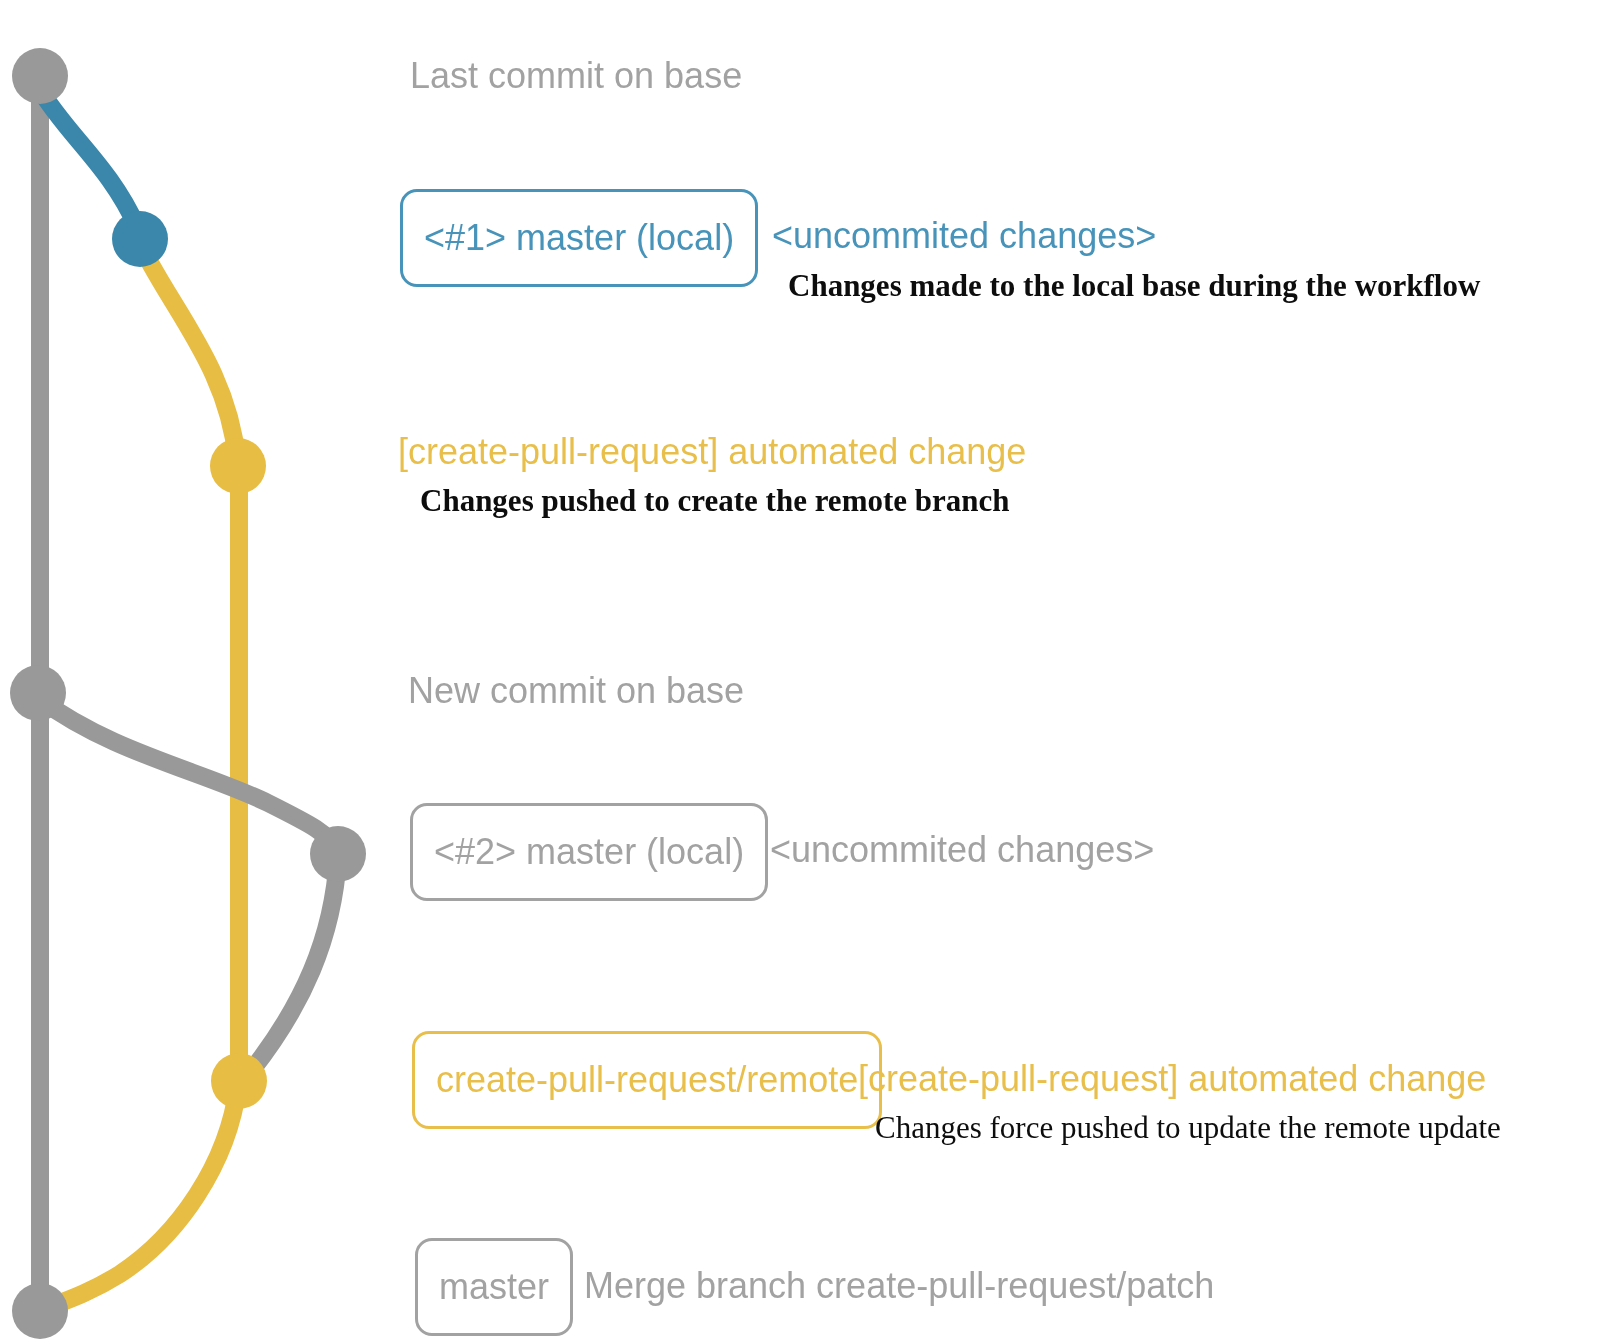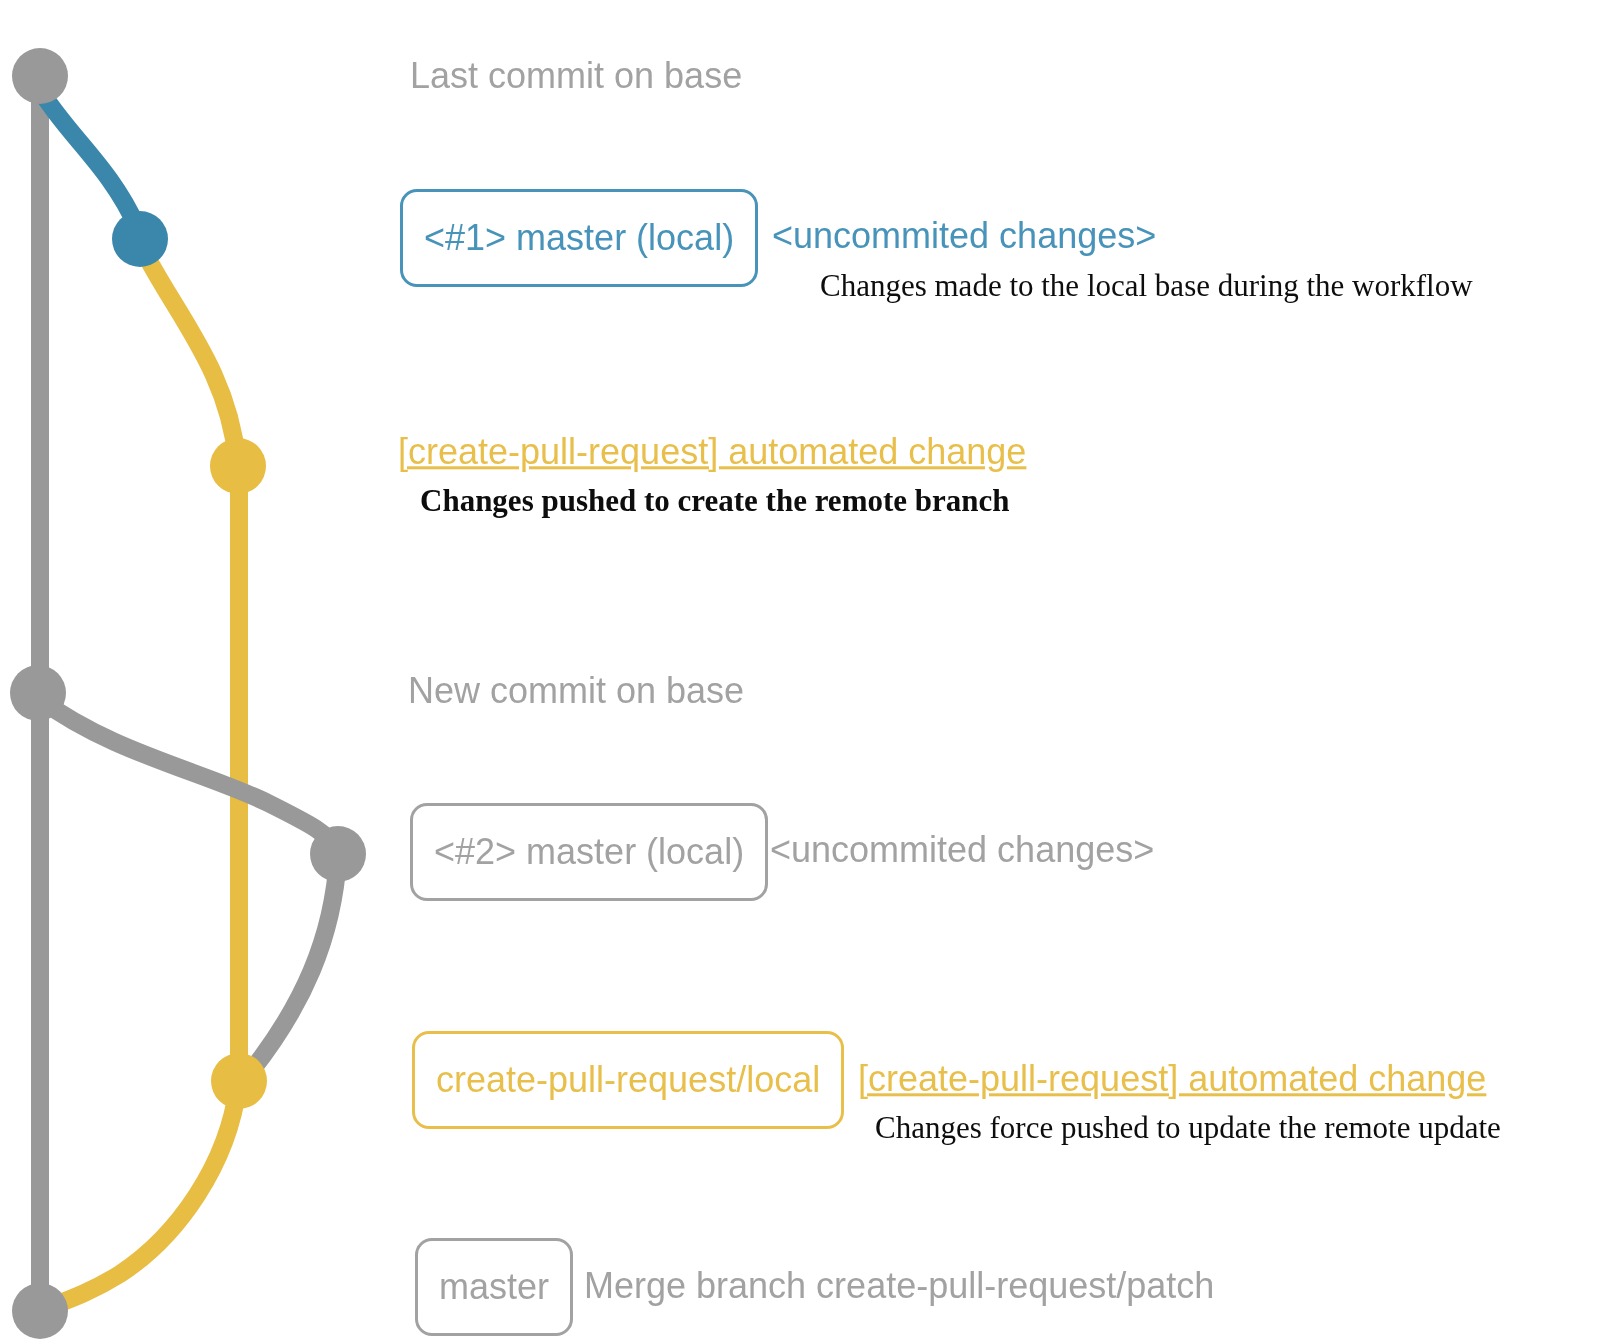--- a/index.html
+++ b/index.html
@@ -17,21 +17,21 @@
   .stroke-yellow{stroke:var(--yellow); fill:none; stroke-width:18; stroke-linecap:round;}
   .fill-gray{fill:var(--graph-gray);}
   .fill-blue{fill:var(--blue);}
   .fill-yellow{fill:var(--yellow);}
   .lbl{
     position:absolute; white-space:nowrap; transform:translateY(-50%);
     font-size:36px; line-height:1.15;
   }
   .lbl-gray{color:var(--ui-gray);}
   .lbl-blue{color:var(--blue-text);}
-  .lbl-yellow{color:var(--yellow-text);text-decoration:underline;}
+  .lbl-yellow{color:var(--yellow-text);}
   .desc{
     position:absolute; white-space:nowrap; transform:translateY(-50%);
     font-family:"Liberation Serif","DejaVu Serif",serif;
     font-size:31px; color:var(--ink); line-height:1.1;
   }
   .refbox{
     position:absolute; transform:translateY(-50%);
     display:inline-flex; align-items:center; justify-content:center;
     padding:25px 21px; border:3px solid; border-radius:17px;
     font-size:36px; white-space:nowrap; background:var(--bg);
@@ -63,30 +63,30 @@
     <circle class="fill-gray" cx="40" cy="1287" r="28"></circle>
     <circle class="fill-blue" cx="140" cy="215" r="28"></circle>
     <circle class="fill-yellow" cx="238" cy="442" r="28"></circle>
     <circle class="fill-yellow" cx="239" cy="1057" r="28"></circle>
   </svg>
 
   <div class="lbl lbl-gray" style="left:410px; top:52px;">Last commit on base</div>
 
   <div class="refbox refbox-blue" style="left:400px; top:214px;">&lt;#1&gt; master (local)</div>
   <div class="lbl lbl-blue" style="left:772px; top:212px;">&lt;uncommited changes&gt;</div>
-  <div class="desc" style="left:820px; top:262px;">Changes made to the local base during the workflow</div>
+  <div class="desc" style="left:788px; top:262px;font-weight:bold;">Changes made to the local base during the workflow</div>
 
   <div class="lbl lbl-yellow" style="left:398px; top:428px;">[create-pull-request] automated change</div>
   <div class="desc" style="left:420px; top:477px;font-weight:bold;">Changes pushed to create the remote branch</div>
 
   <div class="lbl lbl-gray" style="left:408px; top:667px;">New commit on base</div>
 
   <div class="refbox refbox-gray" style="left:410px; top:828px;">&lt;#2&gt; master (local)</div>
   <div class="lbl lbl-gray" style="left:770px; top:826px;">&lt;uncommited changes&gt;</div>
 
-  <div class="refbox refbox-yellow" style="left:412px; top:1056px;">create-pull-request/local</div>
+  <div class="refbox refbox-yellow" style="left:412px; top:1056px;">create-pull-request/remote</div>
   <div class="lbl lbl-yellow" style="left:858px; top:1055px;">[create-pull-request] automated change</div>
   <div class="desc" style="left:875px; top:1104px;">Changes force pushed to update the remote update</div>
 
   <div class="refbox refbox-gray" style="left:415px; top:1263px;text-align:center;">master</div>
   <div class="lbl lbl-gray" style="left:584px; top:1262px;">Merge branch create-pull-request/patch</div>
 
 </div>
 
 </body></html>

